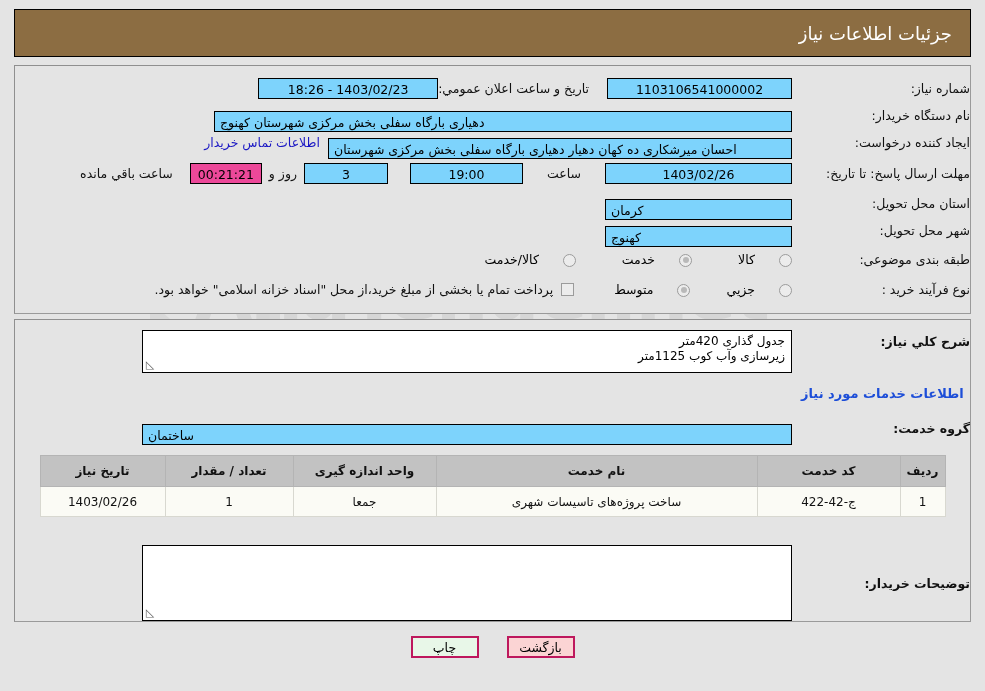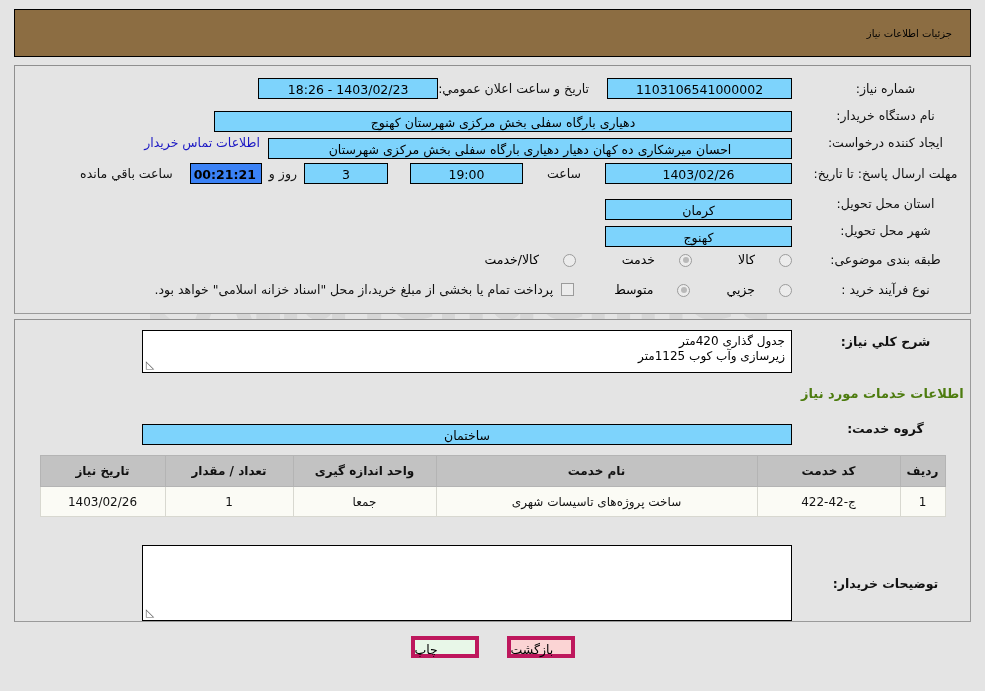--- a/index.html
+++ b/index.html
@@ -38,48 +38,48 @@
 
   .page{position:relative;z-index:2;padding:0 14px;}
 
   
   .titlebar{
     margin:9px 0 0 0;height:48px;
     background:#8c6d42;border:1px solid #000;
     display:flex;align-items:center;justify-content:flex-start;
     box-sizing:border-box;padding:0 18px;
   }
-  .titlebar .t{color:#000000;font-size:10px;}
+  .titlebar .t{color:#ffffff;font-size:18px;}
 
   
   .panel{
     border:1px solid #9a9a9a;
     border-top-color:#8f8f8f;border-left-color:#8f8f8f;
     background:#e4e4e4;box-sizing:border-box;
     margin-top:8px;
   }
   .panel.p1{height:249px;padding:9px 0 0 0;}
   .panel.p2{margin-top:5px;height:303px;padding:0;}
 
   
   .row{display:flex;align-items:center;height:27px;direction:rtl;}
   .lbl{
-    text-align:center;padding-left:9px;box-sizing:border-box;
+    text-align:right;padding-left:9px;box-sizing:border-box;
     font-size:12.5px;color:#111;flex:0 0 auto;
   }
   .lbl.w1{width:178px;}
   .lbl2{font-size:12.5px;color:#111;white-space:nowrap;}
   .fld{
     background:#7dd3fc;border:1px solid #000;
     height:21px;line-height:21px;box-sizing:border-box;
     padding:0 5px;font-size:12.5px;color:#000;
     text-align:center;overflow:hidden;white-space:nowrap;
   }
-  .fld.rt{text-align:center;margin-top:12px;}
-  .fld.cream{background:#3b82f6;font-weight:bold;}
+  .fld.rt{text-align:left;margin-top:12px;}
+  .fld.cream{background:#ec4899;}
   a.link{color:#1a17c4;text-decoration:none;font-size:12.5px;white-space:nowrap;}
 
   
   .radio{
     display:inline-block;width:13px;height:13px;border-radius:50%;
     border:1px solid #9b9b9b;background:#ececec;
     box-sizing:border-box;vertical-align:middle;position:relative;
   }
   .radio.on:after{
     content:"";position:absolute;left:50%;top:50%;
@@ -94,39 +94,39 @@
     background:#fff;border:1px solid #000;box-sizing:border-box;
     padding:3px 6px;font-size:12px;line-height:15px;color:#000;
     text-align:right;position:relative;overflow:hidden;
   }
   .ta .grip{
     position:absolute;left:3px;bottom:2px;width:10px;height:10px;
     color:#666;font-size:11px;line-height:10px;direction:ltr;
     transform:scaleX(-1);
   }
 
-  .sechead{font-size:13px;font-weight:bold;color:#4d7c0f;}
+  .sechead{font-size:13px;font-weight:bold;color:#1d4ed8;}
 
   
   table.grid{border-collapse:collapse;width:906px;margin:0 auto;
     font-size:12px;direction:rtl;}
   table.grid th{
     background:#c2c2c2;border:1px solid #b4b4b4;
     font-weight:bold;height:28px;color:#111;font-size:12px;
   }
   table.grid td{
     background:#fbfbf5;border:1px solid #d8d8d0;
     height:27px;text-align:center;color:#111;font-size:12px;
   }
 
   
   .btnbar{display:flex;justify-content:center;gap:28px;margin-top:14px;direction:rtl;}
   .btn{
-    border:4px solid #be185d;height:22px;line-height:20px;
-    min-width:68px;text-align:left;font-size:12.5px;
+    border:2px solid #be185d;height:22px;line-height:20px;
+    min-width:68px;text-align:center;font-size:12.5px;
     box-sizing:border-box;cursor:pointer;
   }
   .btn.back{background:#fbd4d4;}
   .btn.print{background:#e8f7e8;}
 </style>
 </head>
 <body>
 
 <div class="watermark">
   <div class="wm-shield"></div>
@@ -150,21 +150,21 @@
       <div class="fld" style="width:180px">1403/02/23 - 18:26</div>
     </div>
 
     <div class="row">
       <div class="lbl w1">نام دستگاه خریدار:</div>
       <div class="fld rt" style="width:578px">دهیاری بارگاه سفلی بخش مرکزی شهرستان کهنوج</div>
     </div>
 
     <div class="row">
       <div class="lbl w1">ایجاد کننده درخواست:</div>
-      <div class="fld rt" style="width:524px">احسان میرشکاری ده کهان دهیار دهیاری بارگاه سفلی بخش مرکزی شهرستان</div>
+      <div class="fld rt" style="width:464px">احسان میرشکاری ده کهان دهیار دهیاری بارگاه سفلی بخش مرکزی شهرستان</div>
       <a class="link" href="#" style="margin-right:8px">اطلاعات تماس خریدار</a>
     </div>
 
     <div class="row" style="height:34px">
       <div class="lbl w1" style="line-height:15px">مهلت ارسال پاسخ: تا تاریخ:</div>
       <div class="fld" style="width:187px">1403/02/26</div>
       <div class="lbl2" style="margin:0 24px">ساعت</div>
       <div class="fld" style="width:113px">19:00</div>
       <div style="flex:0 0 22px"></div>
       <div class="fld" style="width:84px">3</div>

